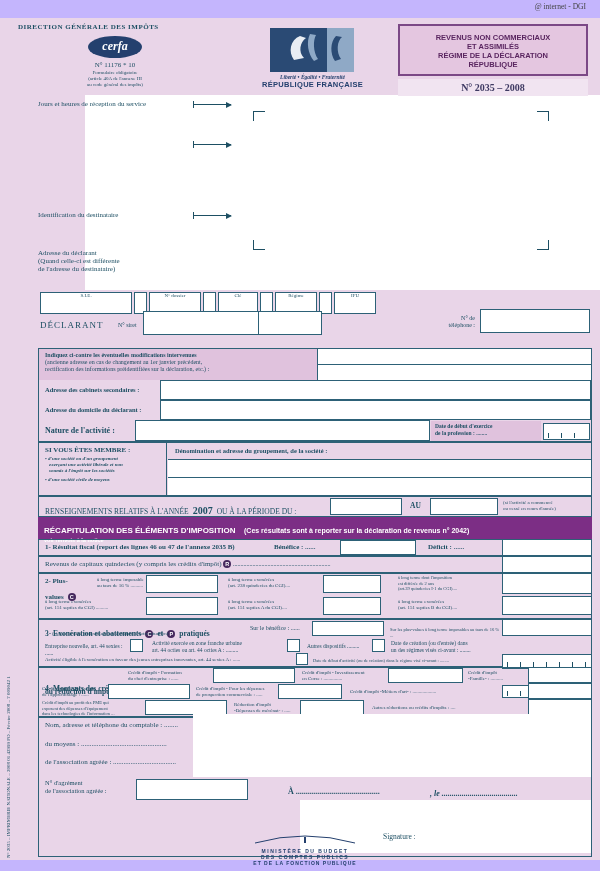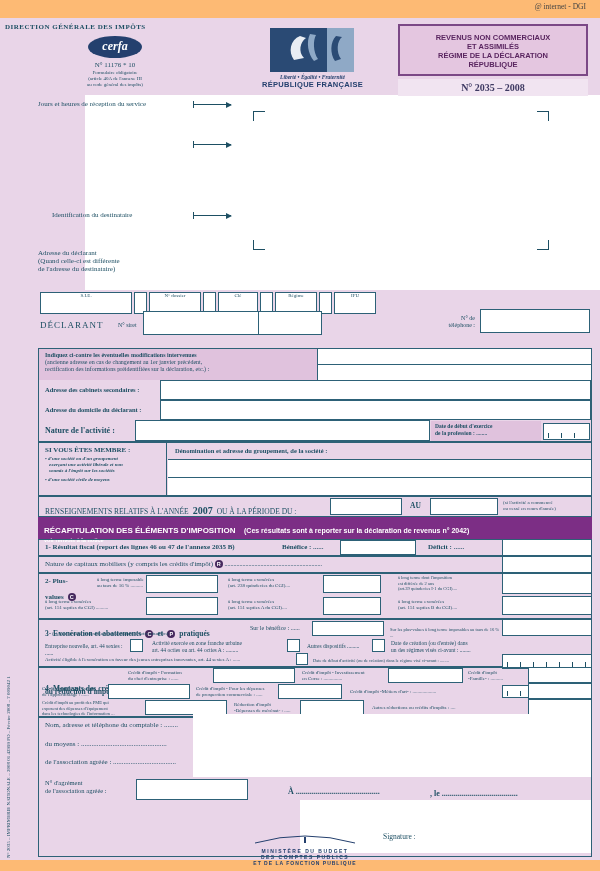--- a/index.html
+++ b/index.html
@@ -1,16 +1,16 @@
 <!DOCTYPE html>
 <html><head>
 <meta charset="utf-8">
 <style>
   html,body{margin:0;padding:0;background:#fff;}
-  .page{position:relative;width:600px;height:871px;background:#fdba74;overflow:hidden;
+  .page{position:relative;width:600px;height:871px;background:#c4b5fd;overflow:hidden;
         font-family:"Liberation Serif",serif;color:#1d4f63;}
   .a{position:absolute;box-sizing:border-box;}
   .pink{background:#e9d5e8;}
   .pinkdark{background:#e0c2dd;}
   .whitebg{background:#fff;}
   .box{background:#fff;border:1px solid #2d6177;}
   .sans{font-family:"Liberation Sans",sans-serif;}
   .b{font-weight:bold;}
   .i{font-style:italic;}
   .sc{font-variant:small-caps;}
@@ -48,21 +48,21 @@
 <body>
 
 <div class="page">
 
   <div class="a fs75" style="top:3px;right:14px;color:#444;">@ internet - DGI</div>
 
   <div class="a pink" style="left:0;top:18px;width:600px;height:842px;"></div>
 
   <div class="a whitebg" style="left:85px;top:95px;width:515px;height:195px;"></div>
 
-  <div class="a fs7 sc b" style="left:5px;top:23px;letter-spacing:.5px;">DIRECTION GÉNÉRALE DES IMPÔTS</div>
+  <div class="a fs7 sc b" style="left:18px;top:23px;letter-spacing:.5px;">DIRECTION GÉNÉRALE DES IMPÔTS</div>
   <div class="a oval c i b" style="left:88px;top:36px;width:54px;height:22px;font-size:12px;line-height:21px;">cerfa</div>
   <div class="a fs7 c" style="left:55px;top:61px;width:120px;">N° 11176 * 10</div>
   <div class="a fs5 c" style="left:55px;top:70px;width:120px;">Formulaire obligatoire</div>
   <div class="a fs5 c" style="left:55px;top:76px;width:120px;">(article 40A de l'annexe III</div>
   <div class="a fs5 c" style="left:55px;top:82px;width:120px;">au code général des impôts)</div>
 
   <div class="a" style="left:270px;top:28px;width:84px;height:44px;">
     <svg width="84" height="44">
       <rect width="84" height="44" fill="#2a4a74"></rect>
       <rect x="57" width="27" height="44" fill="#8fa9c6"></rect>
@@ -80,21 +80,21 @@
     <div>RÉGIME DE LA DÉCLARATION</div>
     <div>RÉPUBLIQUE</div>
   </div>
   <div class="a c b" style="left:398px;top:79px;width:190px;height:17px;background:#f1e4f1;font-size:10px;line-height:17px;color:#3f3a63;">N° 2035 – 2008</div>
 
   <div class="a fs7" style="left:38px;top:100px;">Jours et heures de réception du service</div>
   <div class="a arrow" style="left:193px;top:104px;width:38px;"></div>
 
   <div class="a arrow" style="left:193px;top:144px;width:38px;"></div>
 
-  <div class="a fs7" style="left:52px;top:211px;">Identification du destinataire</div>
+  <div class="a fs7" style="left:38px;top:211px;">Identification du destinataire</div>
   <div class="a arrow" style="left:193px;top:215px;width:38px;"></div>
 
   <div class="a fs7" style="left:38px;top:249px;width:120px;">
     <div>Adresse du déclarant</div>
     <div>(Quand celle-ci est différente</div>
     <div>de l'adresse du destinataire)</div>
   </div>
 
   <div class="a corner" style="left:253px;top:111px;border-left-width:1px;border-top-width:1px;"></div>
   <div class="a corner" style="left:537px;top:111px;border-right-width:1px;border-top-width:1px;"></div>
@@ -184,28 +184,28 @@
   <div class="a banner sans" style="left:38px;top:517px;width:554px;height:22px;padding:2px 0 0 6px;">
     <div>
       <span class="fs8 b">RÉCAPITULATION DES ÉLÉMENTS D'IMPOSITION</span>
       <span class="fs7 b" style="margin-left:4px;">(Ces résultats sont à reporter sur la déclaration de revenus n° 2042)</span>
     </div>
     <div class="fs55 b">voir renvois à la notice</div>
   </div>
 
   <div class="a frame" style="left:38px;top:539px;width:554px;height:17px;"></div>
   <div class="a fs7 b" style="left:45px;top:543px;text-align:right;">1- Résultat fiscal (report des lignes 46 ou 47 de l'annexe 2035 B)</div>
-  <div class="a fs7 b" style="left:282px;top:543px;text-align:center;">Bénéfice : ......</div>
+  <div class="a fs7 b" style="left:274px;top:543px;text-align:center;">Bénéfice : ......</div>
   <div class="a box" style="left:340px;top:540px;width:76px;height:15px;"></div>
   <div class="a fs7 b" style="left:428px;top:543px;">Déficit : ......</div>
   <div class="a box" style="left:502px;top:539px;width:90px;height:17px;"></div>
 
   <div class="a frame" style="left:38px;top:556px;width:554px;height:17px;"></div>
   <div class="a fs7" style="left:45px;top:560px;white-space:nowrap;">
-    <span>Nature de capitaux mobiliers (y compris les crédits d'impôt)</span>
+    <span>Revenus de capitaux quindecies (y compris les crédits d'impôt)</span>
     <span class="badge">R</span>
     <span class="fs6">.................................................................</span>
   </div>
   <div class="a box" style="left:502px;top:556px;width:90px;height:17px;"></div>
 
   <div class="a frame" style="left:38px;top:573px;width:554px;height:46px;"></div>
   <div class="a fs7 b" style="left:45px;top:577px;">2- Plus-</div>
   <div class="a" style="left:45px;top:585px;">
     <span class="fs7 b">values</span>
     <span class="badge">C</span>
@@ -334,21 +334,21 @@
   <div class="a fs7" style="left:45px;top:721px;">Nom, adresse et téléphone du comptable : ........</div>
   <div class="a fs7" style="left:45px;top:740px;">du moyens : .................................................</div>
   <div class="a fs7" style="left:45px;top:758px;">de l'association agréée : ....................................</div>
 
   <div class="a fs65" style="left:45px;top:779px;width:90px;">
     <div>N° d'agrément</div>
     <div>de l'association agréée :</div>
   </div>
   <div class="a box" style="left:136px;top:779px;width:112px;height:21px;border-width:1.5px;"></div>
   <div class="a fs8 b" style="left:288px;top:787px;white-space:nowrap;">À  ..........................................</div>
-  <div class="a fs8 b" style="left:430px;top:789px;white-space:nowrap;">, le  ......................................</div>
+  <div class="a fs8 b" style="left:430px;top:789px;white-space:nowrap;font-style:italic;">, le  ......................................</div>
 
   <div class="a whitebg" style="left:300px;top:800px;width:291px;height:53px;"></div>
   <div class="a fs75" style="left:383px;top:833px;">Signature :</div>
 
 
   <div class="a c" style="left:230px;top:830px;width:150px;">
     <svg width="110" height="9">
       <path d="M5 8 Q55 -6 105 8" stroke="#24406e" stroke-width="1" fill="none"></path>
       <rect x="54" y="2" width="2" height="6" fill="#24406e"></rect>
     </svg>

